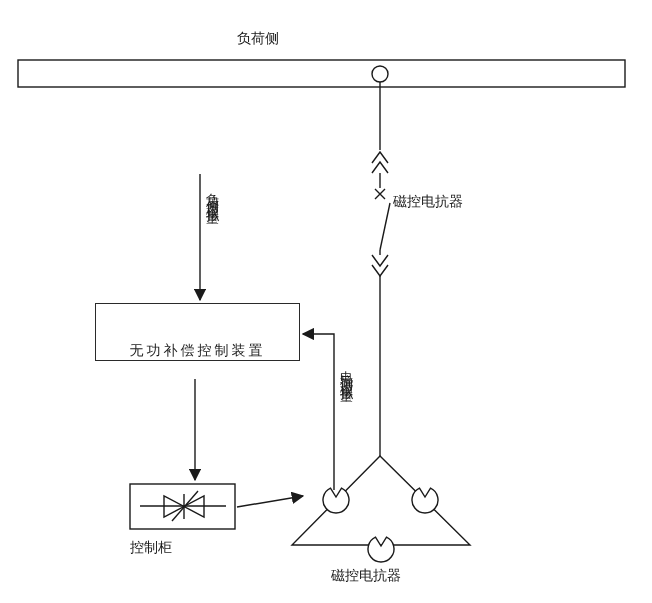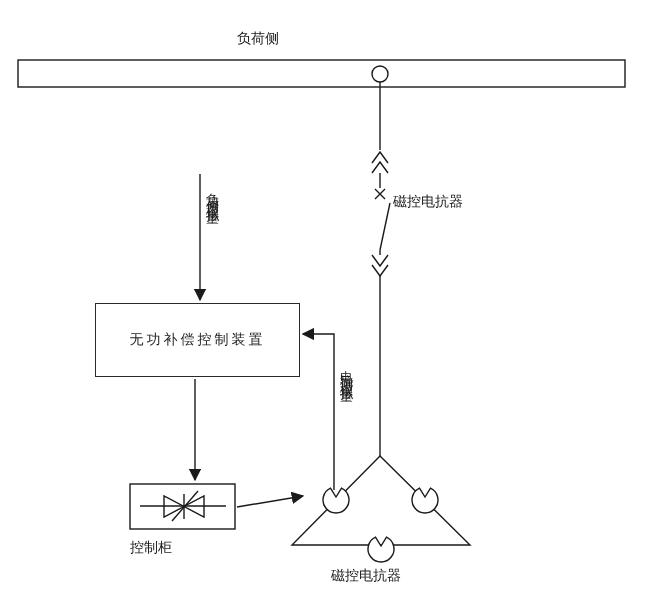--- a/index.html
+++ b/index.html
@@ -84,21 +84,21 @@
   </svg>
 
   <div class="lbl center" style="left:237px; top:30px; width:100px;">负荷侧</div>
 
   <div class="lbl" style="left:393px; top:193px;">磁控电抗器</div>
 
   <div class="lbl vtext" style="left:206px; top:182px;">负荷侧模拟量</div>
 
   <div class="lbl vtext" style="left:340px; top:360px;">电抗侧模拟量</div>
 
-  <div class="box" style="left:95px; top:303px; width:205px; height:74px;">
+  <div class="box" style="left:95px; top:303px; width:205px; height:58px;align-items:flex-end;">
     <span>无功补偿控制装置</span>
   </div>
 
   <div class="lbl center" style="left:130px; top:539px; width:105px;">控制柜</div>
 
   <div class="lbl center" style="left:331px; top:567px; width:100px;">磁控电抗器</div>
 
 </div>
 
 </body></html>

